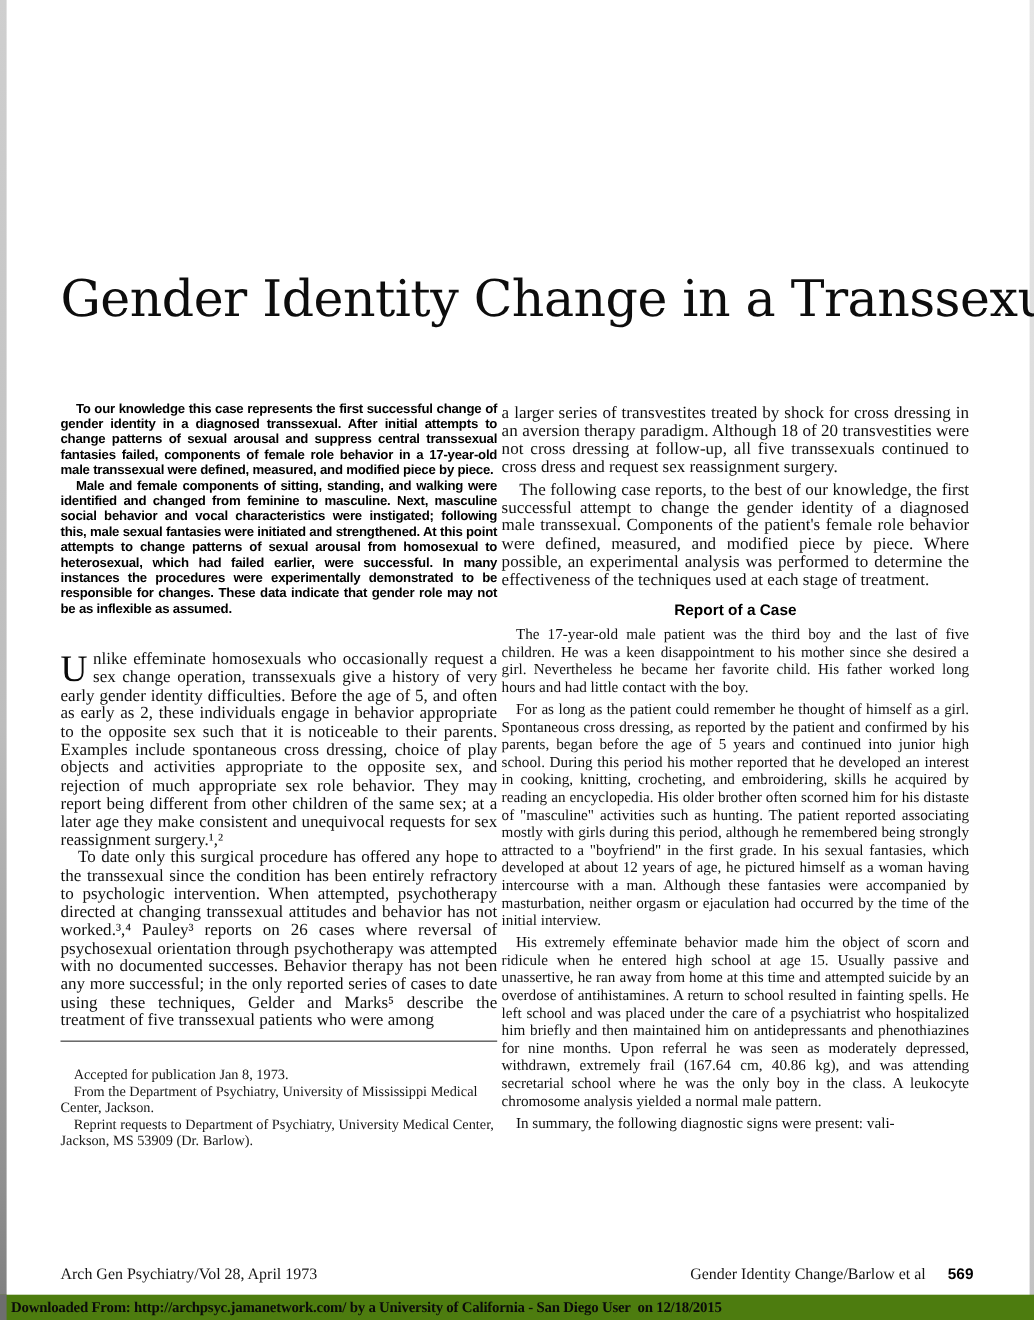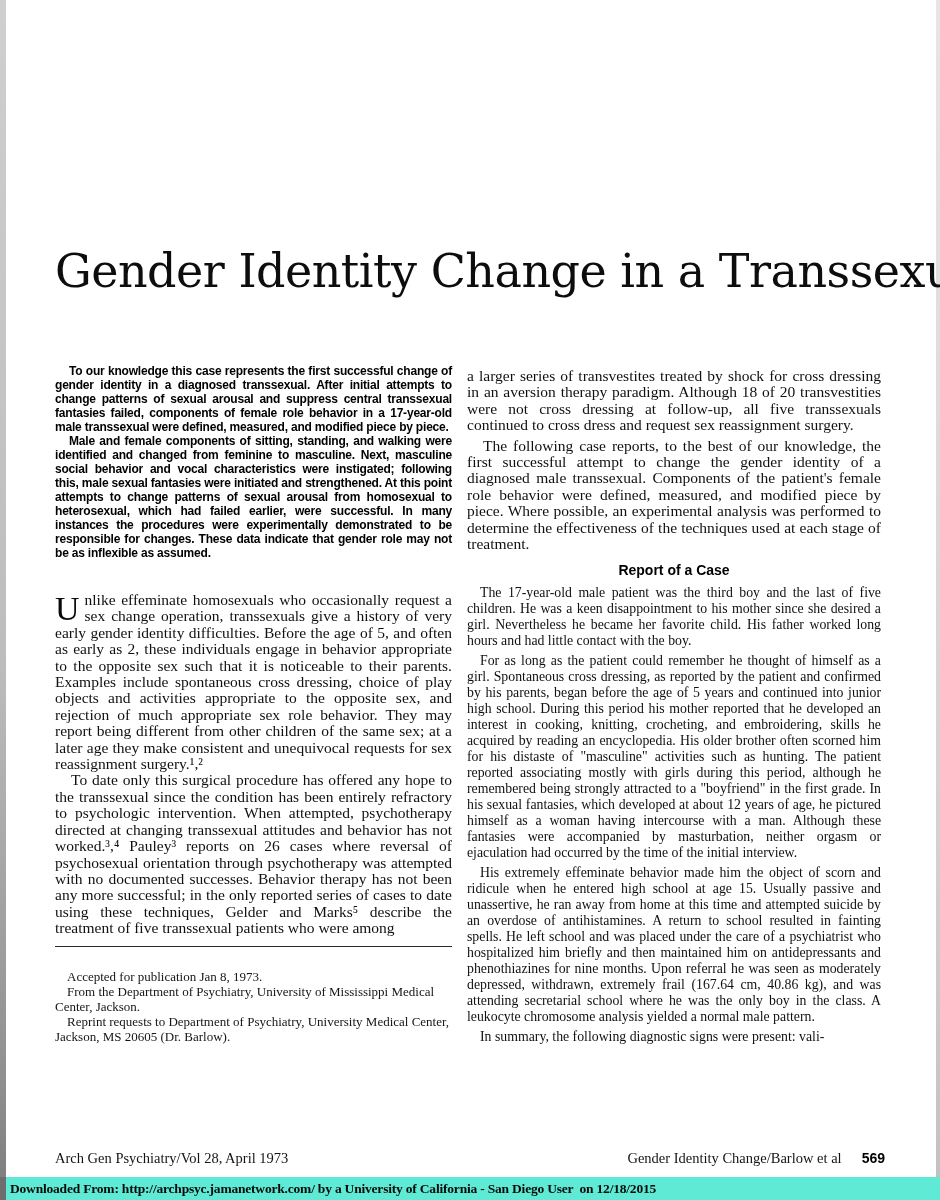--- a/index.html
+++ b/index.html
@@ -16,21 +16,21 @@
   .header{position:absolute;left:55px;top:244px;width:830px;}
   .title{
     font-family:"DejaVu Serif",serif;font-size:46px;font-weight:500;
     letter-spacing:-0.5px;color:#0d0d0d;margin:0;white-space:nowrap;
   }
   .byline{
     margin-top:26px;font-size:15px;color:#151515;
     font-family:"Liberation Serif",serif;
   }
 
-  .columns{position:absolute;left:55px;top:364px;width:830px;display:flex;gap:11px;}
+  .columns{position:absolute;left:55px;top:364px;width:830px;display:flex;}
   .col-left{width:397px;flex:0 0 397px;}
   .col-right{flex:1;min-width:0;}
 
   
   .abstract p{
     margin:0;font-family:"Liberation Sans",sans-serif;font-weight:bold;
     font-size:12px;line-height:14px;letter-spacing:-0.2px;
     text-align:justify;text-indent:14px;color:#000;
   }
   .abstract{margin-bottom:32px;}
@@ -72,21 +72,21 @@
     font-size:14.5px;color:#141414;
   }
   .running-wrap{display:flex;align-items:baseline;}
   .page-number{
     font-family:"Liberation Sans",sans-serif;font-weight:bold;
     font-size:14px;margin-left:20px;color:#000;
   }
 
   
   .download-banner{
-    position:absolute;left:0;bottom:0;width:940px;height:23px;background:#5eead4;
+    position:absolute;left:0;bottom:0;width:940px;height:23px;background:#4d7c0f;
     display:flex;align-items:center;
   }
   .download-banner .corner{width:6px;height:23px;background:#6e6e6e;margin-right:4px;flex:0 0 auto;}
   .download-banner span{
     font-family:"Liberation Serif",serif;font-weight:bold;font-size:13.5px;
     color:#0a0a0a;white-space:pre;letter-spacing:-0.2px;
   }
 </style>
 </head>
 <body>
@@ -107,21 +107,21 @@
     </div>
 
     <div class="bodytext">
       <p><span class="dropcap">U</span><span>nlike effeminate homosexuals who occasionally request a sex change operation, transsexuals give a history of very early gender identity difficulties. Before the age of 5, and often as early as 2, these individuals engage in behavior appropriate to the opposite sex such that it is noticeable to their parents. Examples include spontaneous cross dressing, choice of play objects and activities appropriate to the opposite sex, and rejection of much appropriate sex role behavior. They may report being different from other children of the same sex; at a later age they make consistent and unequivocal requests for sex reassignment surgery.¹,²</span></p>
       <p class="indent">To date only this surgical procedure has offered any hope to the transsexual since the condition has been entirely refractory to psychologic intervention. When attempted, psychotherapy directed at changing transsexual attitudes and behavior has not worked.³,⁴ Pauley³ reports on 26 cases where reversal of psychosexual orientation through psychotherapy was attempted with no documented successes. Behavior therapy has not been any more successful; in the only reported series of cases to date using these techniques, Gelder and Marks⁵ describe the treatment of five transsexual patients who were among</p>
     </div>
 
     <div class="footnotes">
       <p>Accepted for publication Jan 8, 1973.</p>
       <p>From the Department of Psychiatry, University of Mississippi Medical Center, Jackson.</p>
-      <p>Reprint requests to Department of Psychiatry, University Medical Center, Jackson, MS 20605 (Dr. Barlow).</p>
+      <p>Reprint requests to Department of Psychiatry, University Medical Center, Jackson, MS 53909 (Dr. Barlow).</p>
     </div>
   </div>
 
   <div class="col-right">
     <p class="lead">a larger series of transvestites treated by shock for cross dressing in an aversion therapy paradigm. Although 18 of 20 transvestities were not cross dressing at follow-up, all five transsexuals continued to cross dress and request sex reassignment surgery.</p>
     <p class="lead indent">The following case reports, to the best of our knowledge, the first successful attempt to change the gender identity of a diagnosed male transsexual. Components of the patient's female role behavior were defined, measured, and modified piece by piece. Where possible, an experimental analysis was performed to determine the effectiveness of the techniques used at each stage of treatment.</p>
 
     <h3 class="section-heading">Report of a Case</h3>
 
     <div class="casetext">

